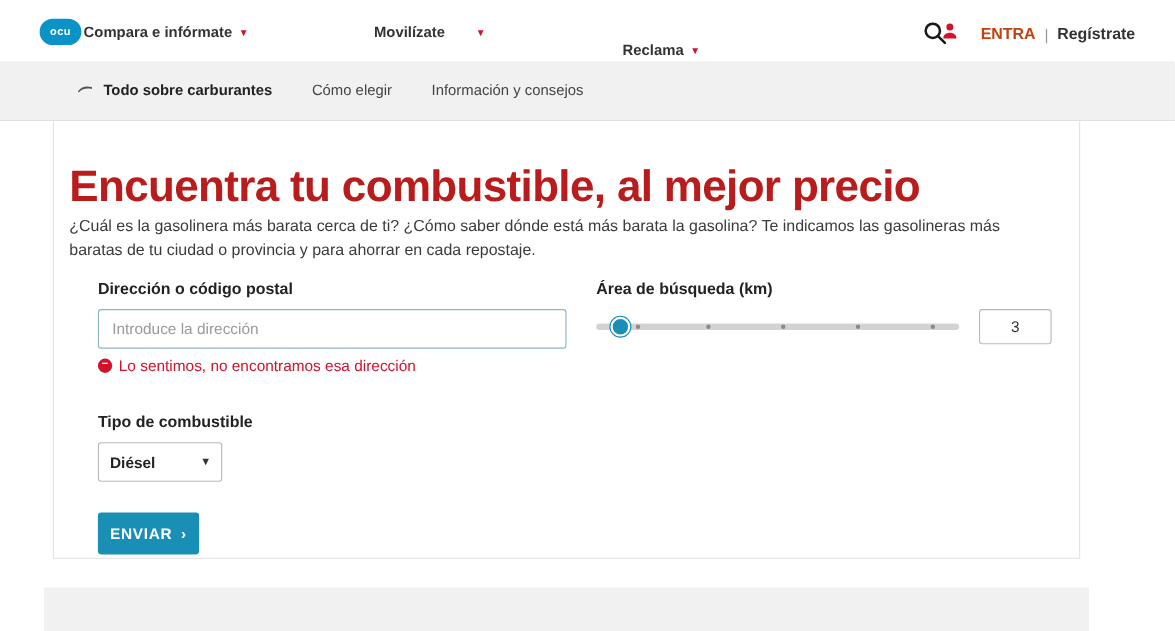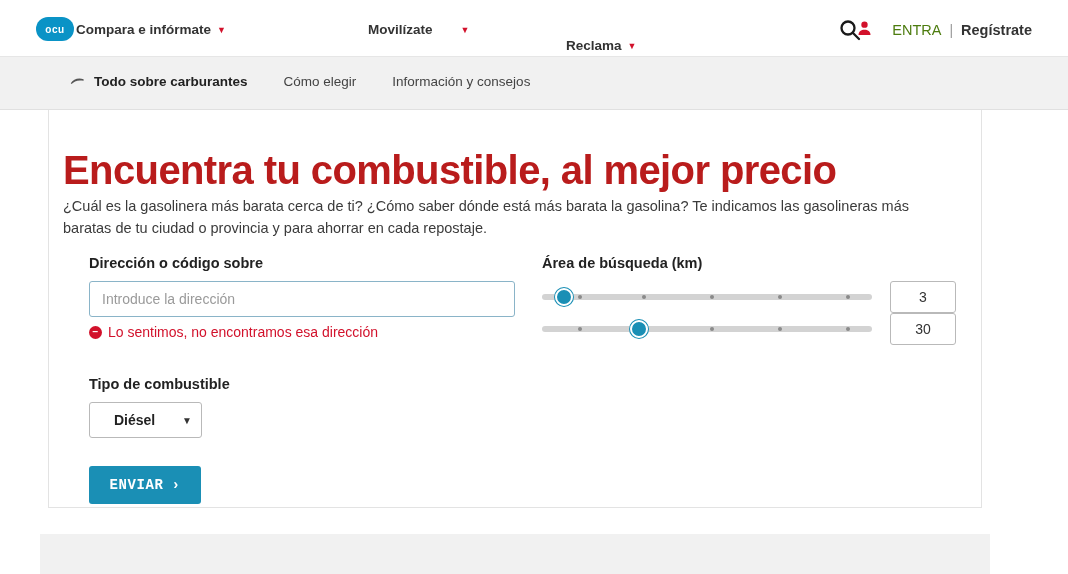--- a/index.html
+++ b/index.html
@@ -40,32 +40,32 @@
     background: #0a93c6;
     display: flex; align-items: center; justify-content: center;
     color: #fff; font-size: 10px; font-weight: 700; letter-spacing: .5px;
   }
   .nav-item {
     font-size: 13.5px; font-weight: 700; color: #333; cursor: pointer;
     display: flex; align-items: center; gap: 6px; white-space: nowrap;
   }
   .nav-item .caret { color: #d2112b; font-size: 9px; }
   .nav-slot-1 { position: absolute; left: 76px; top: 22px; }
-  .nav-slot-2 { position: absolute; left: 368px; top: 22px; gap: 28px; }
+  .nav-slot-2 { position: absolute; left: 340px; top: 22px; gap: 28px; }
   .nav-slot-3 { position: absolute; left: 566px; top: 38px; }
 
   .search-icon-btn {
     position: absolute; right: 206px; top: 18px; cursor: pointer;
   }
   .user-area {
     position: absolute; right: 36px; top: 20px;
     display: flex; align-items: center; gap: 8px; font-size: 14px;
   }
   .user-icon { color: #d2112b; font-size: 16px; }
-  .entra-link { color: #4d7c0f; font-weight: 400; font-size: 14.5px; cursor: pointer; margin-left: 12px; }
+  .entra-link { color: #c2410c; font-weight: 700; font-size: 14.5px; cursor: pointer; margin-left: 12px; }
   .pipe { color: #999; }
   .registrate-link { color: #333; font-weight: 700; font-size: 14.5px; cursor: pointer; }
 
   
   .subnav {
     position: absolute; top: 57px; left: 0; width: 1068px; height: 53px;
     background: #f1f1f1; border-bottom: 1px solid #e0e0e0;
   }
   .subnav-inner { position: absolute; left: 70px; top: 17px; display: flex; align-items: center; gap: 36px; }
   .subnav-item { font-size: 13.5px; color: #444; cursor: pointer; white-space: nowrap; }
@@ -105,31 +105,31 @@
     display: inline-flex; align-items: center; justify-content: center;
     color: #fff; font-size: 10px; line-height: 1; font-weight: 700;
   }
   .error-text { font-size: 14px; color: #d2112b; }
 
   .label-fuel { margin-top: 36px; }
 
   .select-wrap { position: relative; width: 113px; margin-top: 0; }
   .select-box {
     width: 113px; height: 36px; border: 1px solid #b9b9b9; border-radius: 3px;
-    background: #fff; display: flex; align-items: center; padding: 0 24px;
+    background: #fff; display: flex; align-items: center; padding: 0 10px;
     font-size: 14px; font-weight: 700; color: #222; cursor: pointer;
   }
   .select-caret { position: absolute; right: 10px; top: 13px; font-size: 10px; color: #333; }
 
   .submit-btn {
-    margin-top: 28px; height: 38px; width: 112px;
+    margin-top: 28px; height: 38px; width: 92px;
     background: #1a8fb5; color: #fff; border: none; border-radius: 3px;
     font-size: 14px; font-weight: 700; letter-spacing: .6px;
     display: inline-flex; align-items: center; justify-content: center; gap: 8px;
-    cursor: pointer; font-family: Liberation Mono, monospace;
+    cursor: pointer; font-family: Liberation Sans, sans-serif;
   }
 
   
   .slider-row { display: flex; align-items: center; gap: 18px; }
   .slider-track {
     position: relative; width: 330px; height: 6px; background: #d3d3d3; border-radius: 3px;
     cursor: pointer;
   }
   .tick {
     position: absolute; top: 1px; width: 4px; height: 4px; border-radius: 50%;
@@ -221,21 +221,21 @@
     </div>
   </div>
 
   <div class="card">
     <h1 class="title">Encuentra tu combustible, al mejor precio</h1>
     <p class="intro">¿Cuál es la gasolinera más barata cerca de ti? ¿Cómo saber dónde está más barata la gasolina? Te indicamos las gasolineras más baratas de tu ciudad o provincia y para ahorrar en cada repostaje.</p>
 
     <div class="form">
 
       <div class="col-left">
-        <div class="field-label">Dirección o código sobre</div>
+        <div class="field-label">Dirección o código postal</div>
         <input class="text-input" type="text" placeholder="Introduce la dirección" style="">
         <div class="error-row">
           <span class="error-icon">−</span>
           <span class="error-text">Lo sentimos, no encontramos esa dirección</span>
         </div>
 
         <div class="field-label label-fuel">Tipo de combustible</div>
         <div class="select-wrap">
           <div class="select-box">
             <span>Diésel</span>
@@ -256,30 +256,19 @@
             <span class="tick" style="left:36px"></span>
             <span class="tick" style="left:100px"></span>
             <span class="tick" style="left:168px"></span>
             <span class="tick" style="left:236px"></span>
             <span class="tick" style="left:304px"></span>
             <span class="knob" style="left:22px"></span>
           </div>
           <div class="slider-value">3</div>
         </div>
 
-        <div class="slider-row">
-          <div class="slider-track">
-            <span class="tick" style="left:36px"></span>
-            <span class="tick" style="left:100px"></span>
-            <span class="tick" style="left:168px"></span>
-            <span class="tick" style="left:236px"></span>
-            <span class="tick" style="left:304px"></span>
-            <span class="knob" style="left:97px"></span>
-          </div>
-          <div class="slider-value">30</div>
-        </div>
       </div>
 
     </div>
   </div>
 
   <div class="footer-strip"></div>
 </div>
 
 </body></html>

